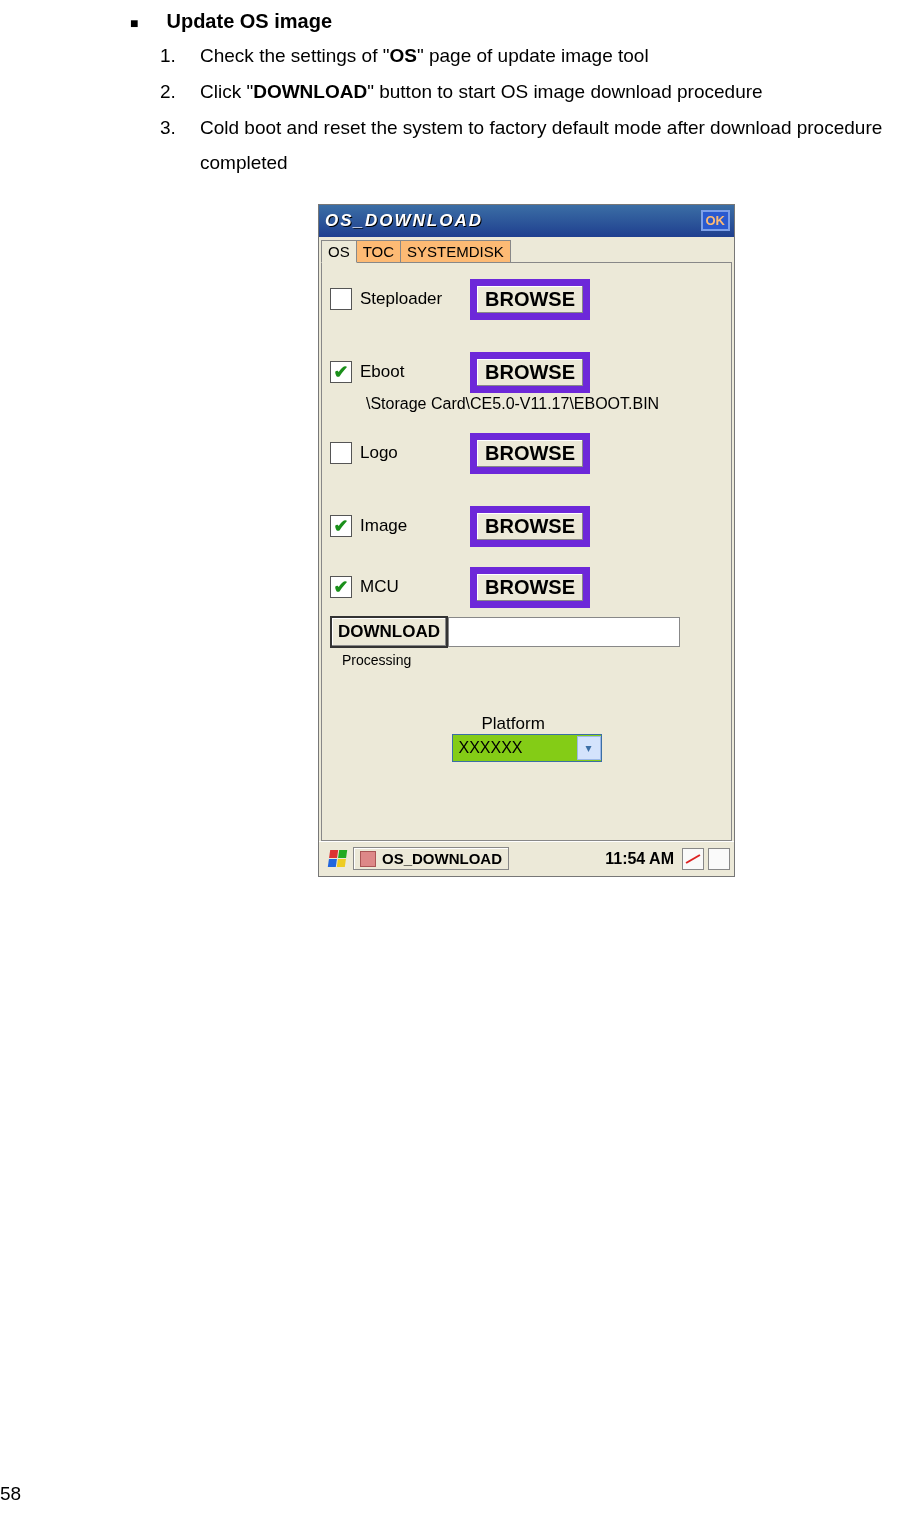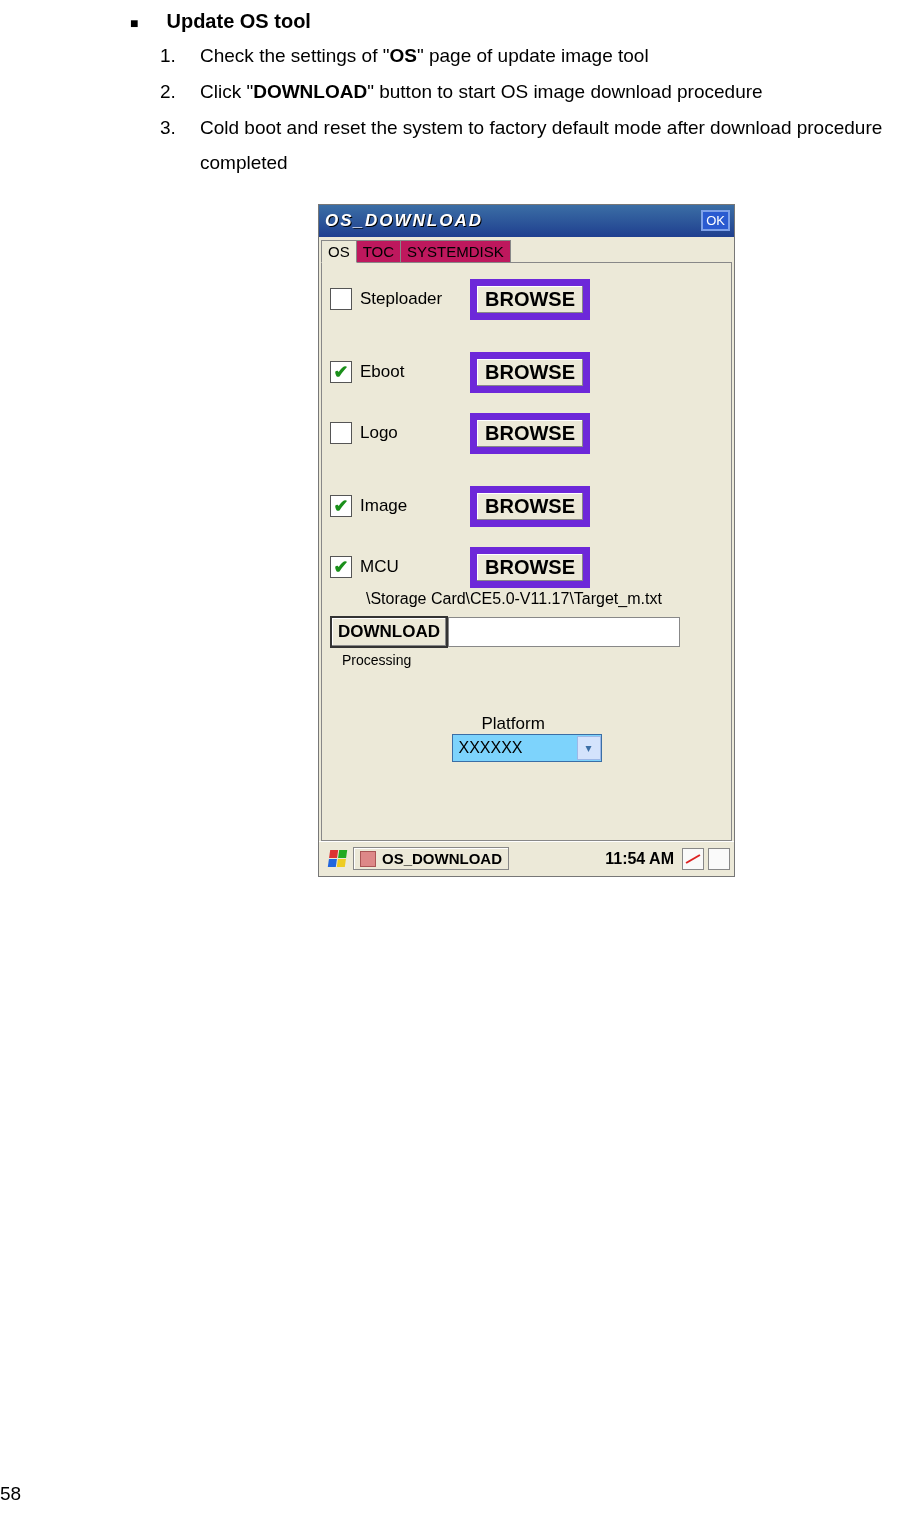--- a/index.html
+++ b/index.html
@@ -63,35 +63,35 @@
     padding: 0 4px 0 6px;
     color: #fff;
     font-weight: bold;
     font-style: italic;
     letter-spacing: 2px;
   }
   .titlebar .title { text-shadow: 1px 1px #000; font-size: 17px; }
   .ok-btn {
     background: #2a5ad0;
     border: 2px solid #7da0e8;
-    color: #ffffff;
-    font-weight: normal;
+    color: #fdba74;
+    font-weight: bold;
     font-size: 13px;
     padding: 1px 3px;
     font-style: normal;
     letter-spacing: 0;
   }
   .tabs {
     display: flex;
     background: #ece9d8;
     padding: 2px 2px 0 2px;
   }
   .tab {
     border: 1px solid #888;
-    background: #be185d;
+    background: #fdba74;
     padding: 2px 6px;
     font-size: 15px;
     margin-right: -1px;
     position: relative;
     top: 1px;
   }
   .tab.active {
     background: #ece9d8;
     border-bottom: 1px solid #ece9d8;
     z-index: 2;
@@ -166,21 +166,21 @@
   }
   .platform-row {
     display: flex;
     align-items: center;
     margin-top: 46px;
     flex-direction: column;
   }
   .plat-lbl { width: 90px; font-size: 17px; }
   .select {
     border: 1px solid #3b6ea5;
-    background: #7dd3fc;
+    background: #84cc16;
     width: 142px;
     height: 26px;
     display: flex;
     align-items: center;
     justify-content: space-between;
     padding-left: 6px;
   }
   .select .arrow {
     width: 22px;
     height: 22px;
@@ -263,21 +263,21 @@
     left: 0;
     font-size: 19px;
   }
 </style>
 </head>
 <body>
 
 <div class="page">
   <div class="heading-row">
     <span class="bullet">■</span>
-    <span class="heading">Update OS tool</span>
+    <span class="heading">Update OS image</span>
   </div>
 
   <div class="list">
     <div class="list-item">
       <span class="num">1.</span>
       <span class="item-text">
         <span>Check the settings of "</span><span class="b">OS</span><span>" page of update image tool</span>
       </span>
     </div>
     <div class="list-item">
@@ -314,20 +314,21 @@
           <span class="lbl">Steploader</span>
           <span class="btn">BROWSE</span>
         </div>
         <div class="spacer"></div>
 
         <div class="row">
           <span class="chk">✔</span>
           <span class="lbl">Eboot</span>
           <span class="btn">BROWSE</span>
         </div>
+        <div class="path">\Storage Card\CE5.0-V11.17\EBOOT.BIN</div>
         <div style="height:14px"></div>
 
         <div class="row">
           <span class="chk"></span>
           <span class="lbl">Logo</span>
           <span class="btn">BROWSE</span>
         </div>
         <div class="spacer"></div>
 
         <div class="row">
@@ -335,21 +336,20 @@
           <span class="lbl">Image</span>
           <span class="btn">BROWSE</span>
         </div>
         <div style="height:14px"></div>
 
         <div class="row">
           <span class="chk">✔</span>
           <span class="lbl">MCU</span>
           <span class="btn">BROWSE</span>
         </div>
-        <div class="path">\Storage Card\CE5.0-V11.17\Target_m.txt</div>
 
         <div class="download-row">
           <span class="dl-btn">DOWNLOAD</span>
           <span class="progress"></span>
         </div>
         <div class="proc">Processing</div>
 
         <div class="platform-row">
           <span class="plat-lbl">Platform</span>
           <div class="select">

